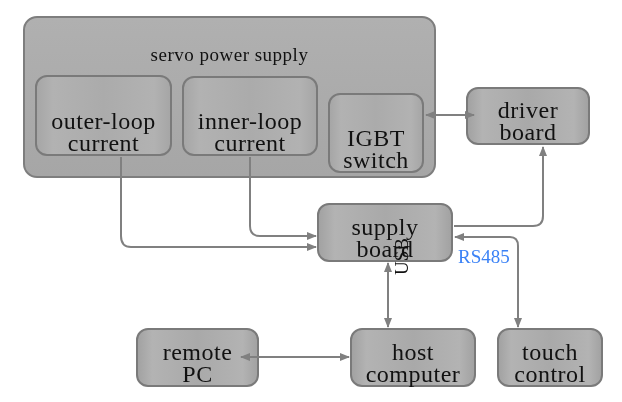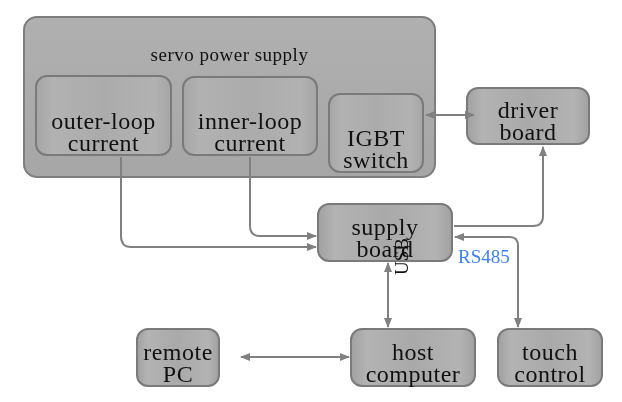--- a/index.html
+++ b/index.html
@@ -52,21 +52,21 @@
       <span>driver</span>
       <span>board</span>
     </div>
 </div>
 <div class="box" style="left:317px;top:203px;width:136px;height:59px;">
   <div>
       <span>supply</span>
       <span>board</span>
     </div>
 </div>
-<div class="box" style="left:136px;top:328px;width:84px;height:59px;">
+<div class="box" style="left:136px;top:328px;width:123px;height:59px;">
   <div>
       <span>remote</span>
       <span>PC</span>
     </div>
 </div>
 <div class="box" style="left:350px;top:328px;width:126px;height:59px;">
   <div>
       <span>host</span>
       <span>computer</span>
     </div>

